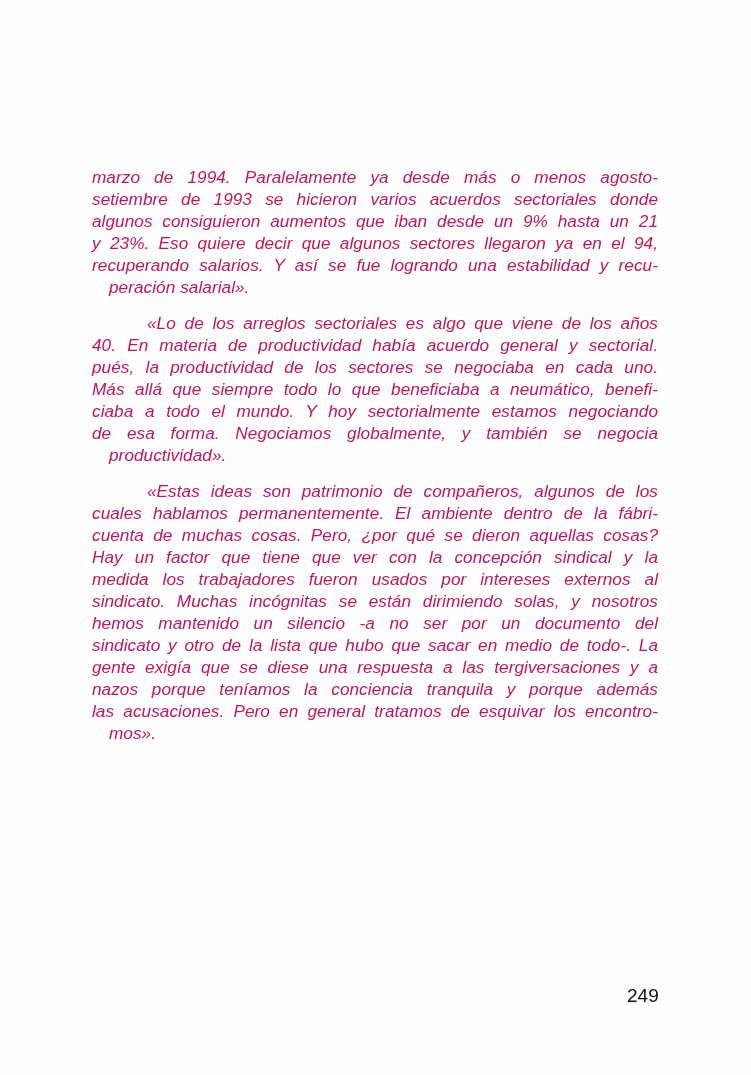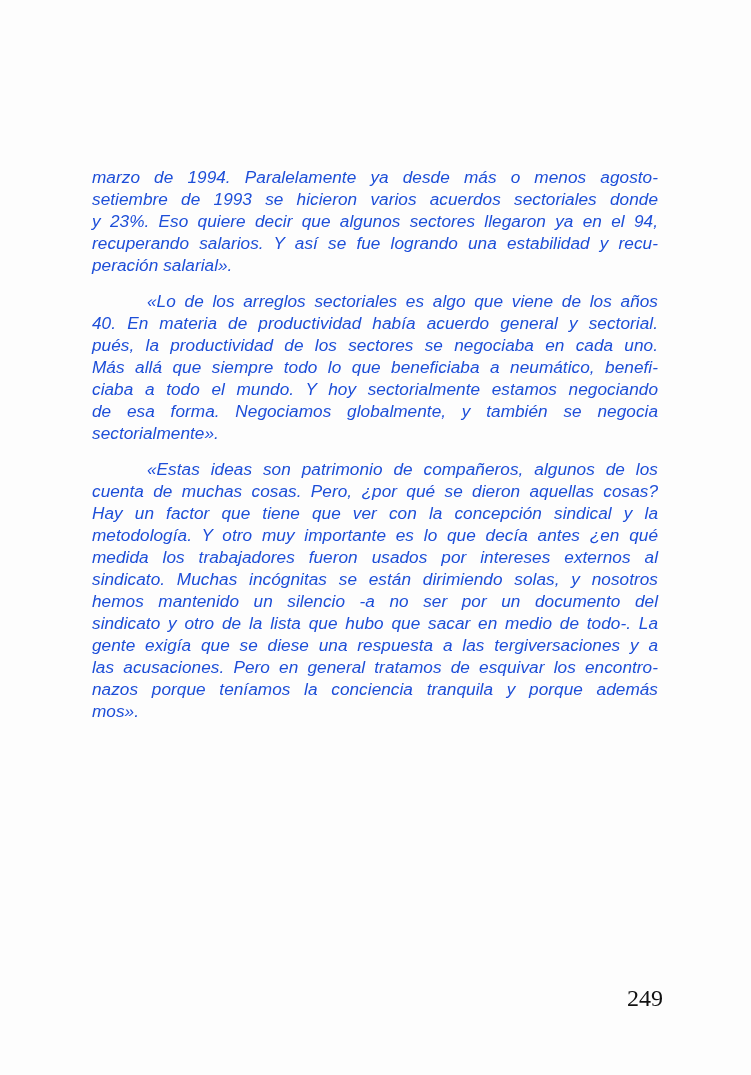--- a/index.html
+++ b/index.html
@@ -1,69 +1,70 @@
 <!DOCTYPE html>
 <html><head>
 <meta charset="utf-8">
 <style>
   html, body { margin: 0; padding: 0; background: #ffffff; }
   body { width: 751px; height: 1075px; position: relative; overflow: hidden; }
   .page { position: absolute; left: 0; top: 0; width: 751px; height: 1075px; background: #fdfdfd; }
   .column {
     position: absolute; left: 92px; top: 166px; width: 566px;
     font-family: "Liberation Sans", sans-serif; font-style: italic;
-    font-size: 17.2px; color: #1d4ed8; letter-spacing: 0.05px;
+    font-size: 17.2px; color: #be185d; letter-spacing: 0.05px;
   }
   .para { margin: 0 0 14px 0; }
   .line {
     display: block; height: 22px; line-height: 22px; white-space: nowrap;
     text-align: justify; text-align-last: justify;
   }
-  .line.last { text-align-last: left; }
+  .line.last { text-align-last: left; margin-left: 17px; }
   .line.indent { padding-left: 55px; font-style: italic; }
   .page-number {
     position: absolute; left: 627px; top: 985px;
-    font-family: Liberation Serif, serif; font-size: 24px; color: #111111;
+    font-family: Liberation Sans, sans-serif; font-size: 19px; color: #111111;
   }
 </style>
 </head>
 <body>
 
 <div class="page">
   <div class="column">
 
     <div class="para">
       <span class="line">marzo de 1994. Paralelamente ya desde más o menos agosto-</span>
       <span class="line">setiembre de 1993 se hicieron varios acuerdos sectoriales donde</span>
+      <span class="line">algunos consiguieron aumentos que iban desde un 9% hasta un 21</span>
       <span class="line">y 23%. Eso quiere decir que algunos sectores llegaron ya en el 94,</span>
       <span class="line">recuperando salarios. Y así se fue logrando una estabilidad y recu-</span>
       <span class="line last">peración salarial».</span>
     </div>
 
     <div class="para">
       <span class="line indent">«Lo de los arreglos sectoriales es algo que viene de los años</span>
       <span class="line">40. En materia de productividad había acuerdo general y sectorial.</span>
       <span class="line">pués, la productividad de los sectores se negociaba en cada uno.</span>
       <span class="line">Más allá que siempre todo lo que beneficiaba a neumático, benefi-</span>
       <span class="line">ciaba a todo el mundo. Y hoy sectorialmente estamos negociando</span>
       <span class="line">de esa forma. Negociamos globalmente, y también se negocia</span>
-      <span class="line last">sectorialmente».</span>
+      <span class="line last">productividad».</span>
     </div>
 
     <div class="para">
       <span class="line indent">«Estas ideas son patrimonio de compañeros, algunos de los</span>
+      <span class="line">cuales hablamos permanentemente. El ambiente dentro de la fábri-</span>
       <span class="line">cuenta de muchas cosas. Pero, ¿por qué se dieron aquellas cosas?</span>
       <span class="line">Hay un factor que tiene que ver con la concepción sindical y la</span>
-      <span class="line">metodología. Y otro muy importante es lo que decía antes ¿en qué</span>
       <span class="line">medida los trabajadores fueron usados por intereses externos al</span>
       <span class="line">sindicato. Muchas incógnitas se están dirimiendo solas, y nosotros</span>
       <span class="line">hemos mantenido un silencio -a no ser por un documento del</span>
       <span class="line">sindicato y otro de la lista que hubo que sacar en medio de todo-. La</span>
       <span class="line">gente exigía que se diese una respuesta a las tergiversaciones y a</span>
+      <span class="line">nazos porque teníamos la conciencia tranquila y porque además</span>
       <span class="line">las acusaciones. Pero en general tratamos de esquivar los encontro-</span>
-      <span class="line">nazos porque teníamos la conciencia tranquila y porque además</span>
       <span class="line last">mos».</span>
     </div>
 
   </div>
 
   <div class="page-number">249</div>
 </div>
 
 </body></html>

